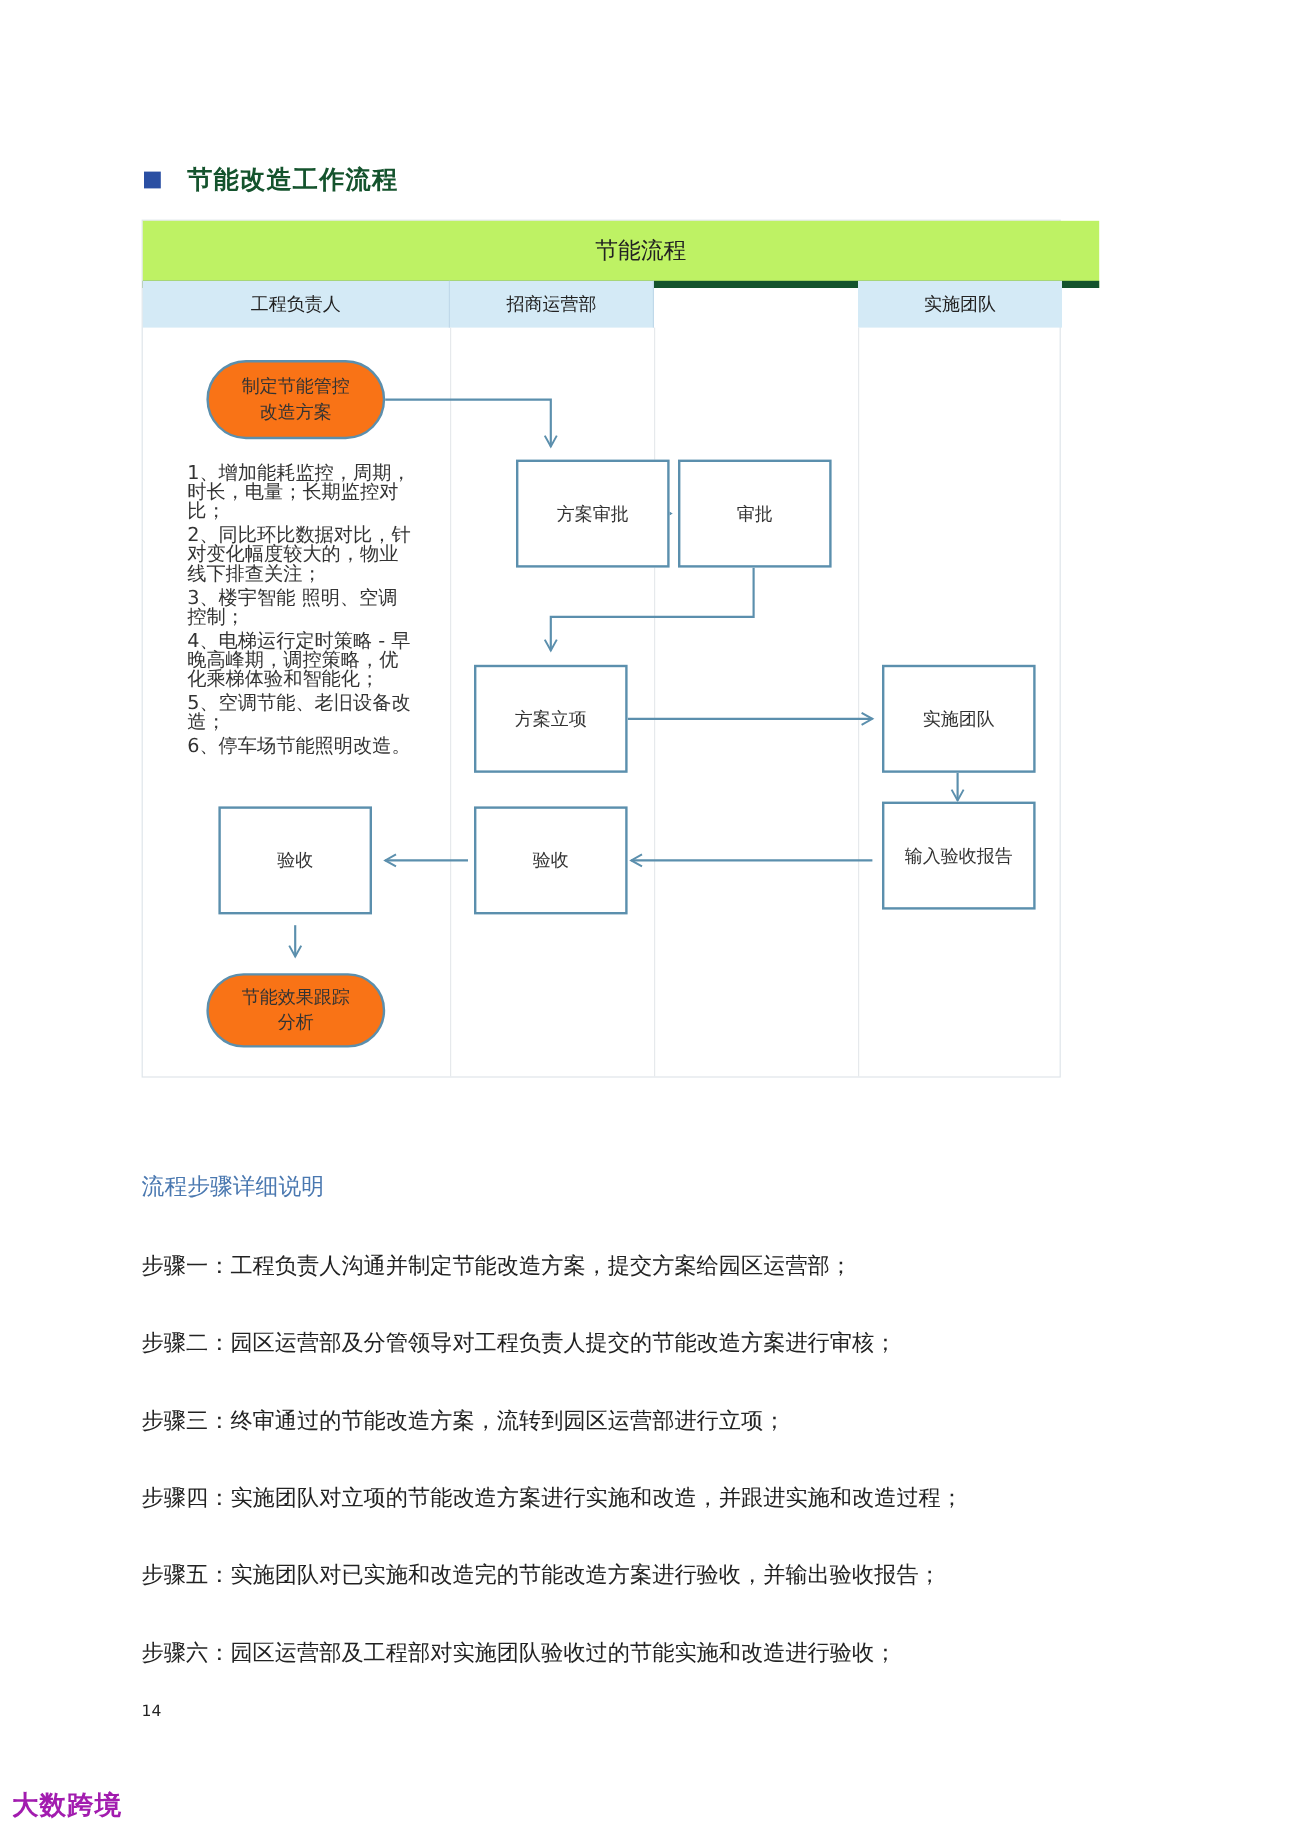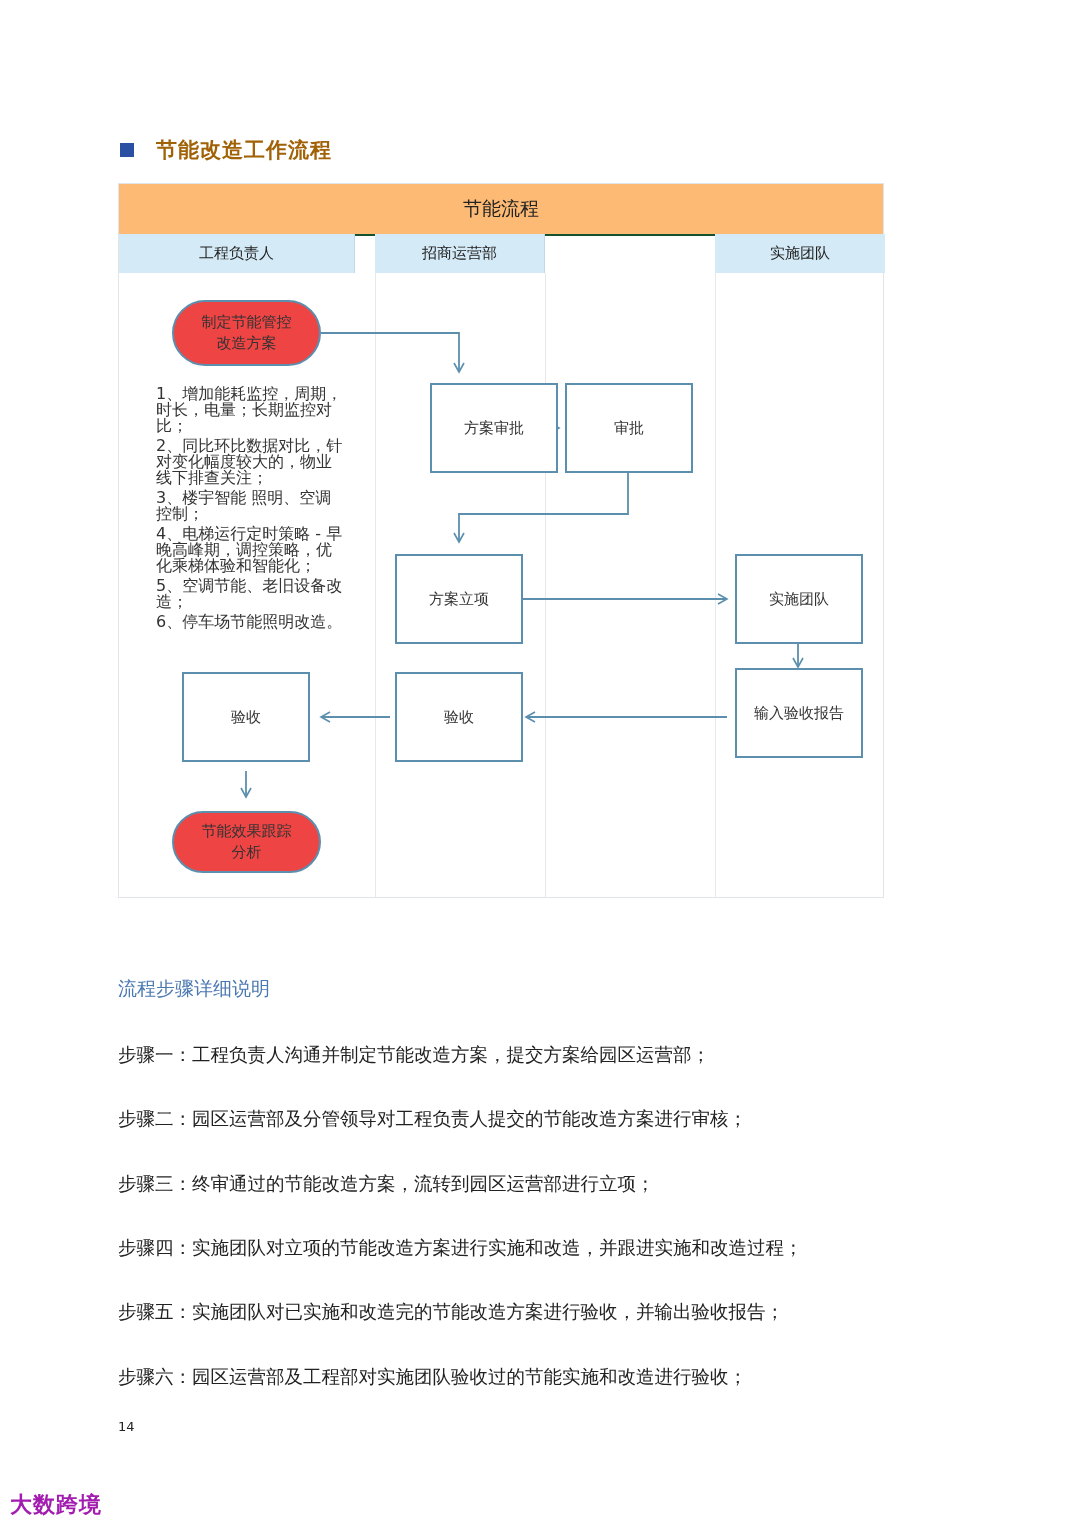--- a/index.html
+++ b/index.html
@@ -9,49 +9,49 @@
       overflow: hidden;
     }
     .section-title {
       position: absolute; left: 120px; top: 134px; height: 32px;
       display: flex; align-items: center;
     }
     .section-title .bullet {
       width: 14px; height: 14px; background: #2a4fa3; margin-right: 22px;
     }
     .section-title .text {
-      font-size: 21px; font-weight: bold; color: #a16207; letter-spacing: 1px;
+      font-size: 21px; font-weight: bold; color: #14532d; letter-spacing: 1px;
     }
     .flow-table {
       position: absolute; left: 118px; top: 183px; width: 766px; height: 715px;
       border: 1px solid #dfe5ea; box-sizing: border-box; background: #fff;
     }
     .flow-title {
       position: absolute; left: 0; top: 0; width: 100%; height: 50px;
-      background: #fdba74; border-bottom: 2px solid #14532d;
+      background: #bef264; border-bottom: 6px solid #14532d;
       display: flex; align-items: center; justify-content: center;
-      font-size: 19px; color: #222;
+      font-size: 19px; color: #222; padding-left: 33px;
     }
     .lane-header {
       position: absolute; top: 50px; height: 39px; background: #d4eaf6;
       display: flex; align-items: center; justify-content: center;
       font-size: 15px; color: #222; box-sizing: border-box;
       border-right: 1px solid #c0d9ea;
     }
     .lane-header.last { border-right: none; }
     .lane-divider {
       position: absolute; top: 89px; bottom: 0; width: 1px; background: #e6e9ec;
     }
     .box {
       position: absolute; border: 2px solid #5b8fad; background: #fff;
       box-sizing: border-box; display: flex; align-items: center; justify-content: center;
       font-size: 15px; color: #333; text-align: center;
     }
     .oval {
-      position: absolute; border: 2px solid #5b8fad; background: #ef4444; border-radius: 40px;
+      position: absolute; border: 2px solid #5b8fad; background: #f97316; border-radius: 40px;
       box-sizing: border-box; display: flex; align-items: center; justify-content: center;
       font-size: 15px; color: #333; text-align: center; line-height: 21px; padding: 0 10px;
     }
     .notes {
       position: absolute; left: 156px; top: 386px; width: 190px;
       font-size: 16px; line-height: 16px; color: #333;
     }
     .notes div { margin-bottom: 4px; }
     svg.connectors { position: absolute; left: 0; top: 0; width: 1080px; height: 1528px; pointer-events: none; }
     .sub-title {
@@ -69,21 +69,21 @@
 </head>
 <body>
 
 <div class="section-title">
   <div class="bullet"></div>
   <div class="text">节能改造工作流程</div>
 </div>
 
 <div class="flow-table">
   <div class="flow-title">节能流程</div>
-  <div class="lane-header" style="left:0;width:236px;">工程负责人</div>
+  <div class="lane-header" style="left:0;width:256px;">工程负责人</div>
   <div class="lane-header" style="left:256px;width:170px;">招商运营部</div>
   <div class="lane-header last" style="left:596px;width:170px;">实施团队</div>
   <div class="lane-divider" style="left:256px;"></div>
   <div class="lane-divider" style="left:426px;"></div>
   <div class="lane-divider" style="left:596px;"></div>
 </div>
 
 <svg class="connectors" xmlns="http://www.w3.org/2000/svg">
   <defs>
     <marker id="arr" markerWidth="12" markerHeight="12" refX="10" refY="6" orient="auto" markerUnits="userSpaceOnUse">

